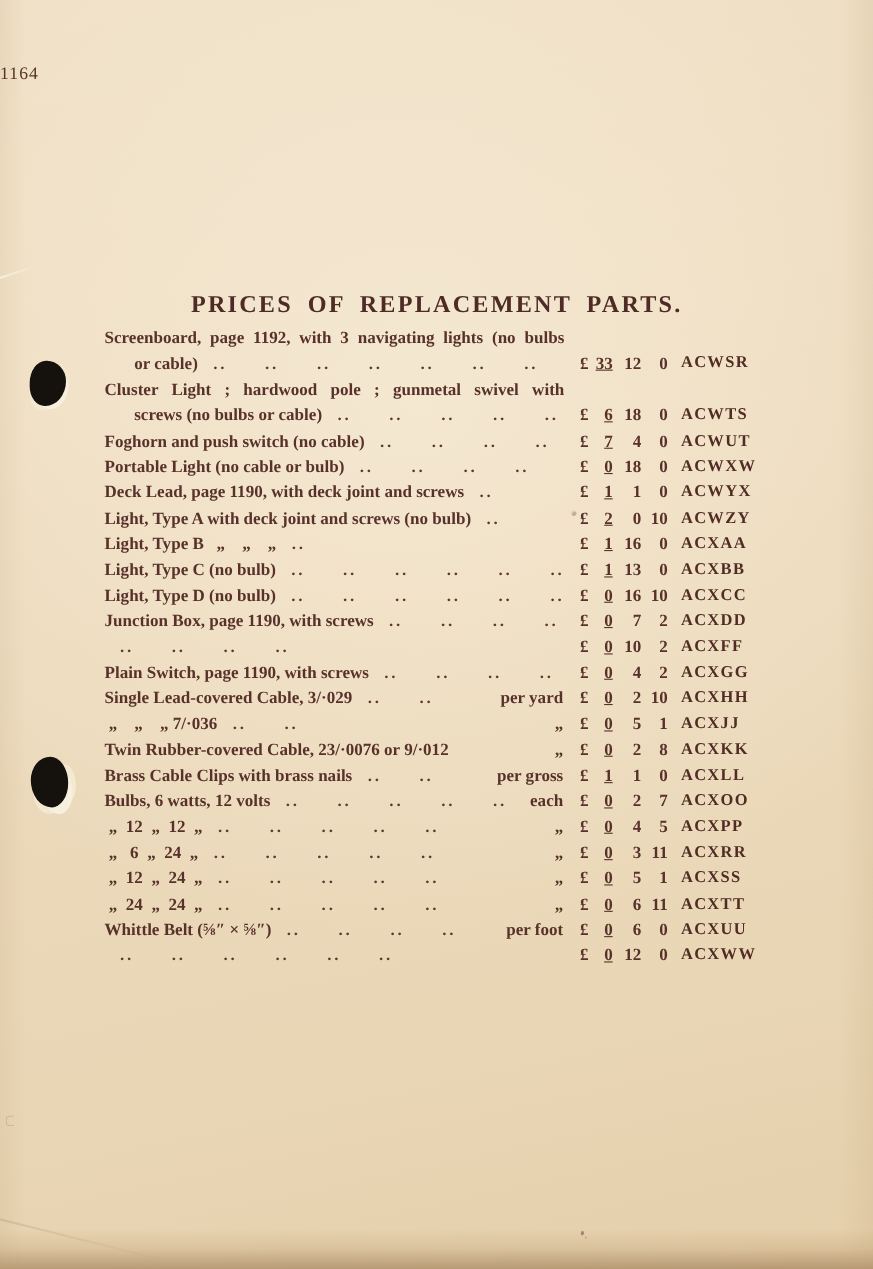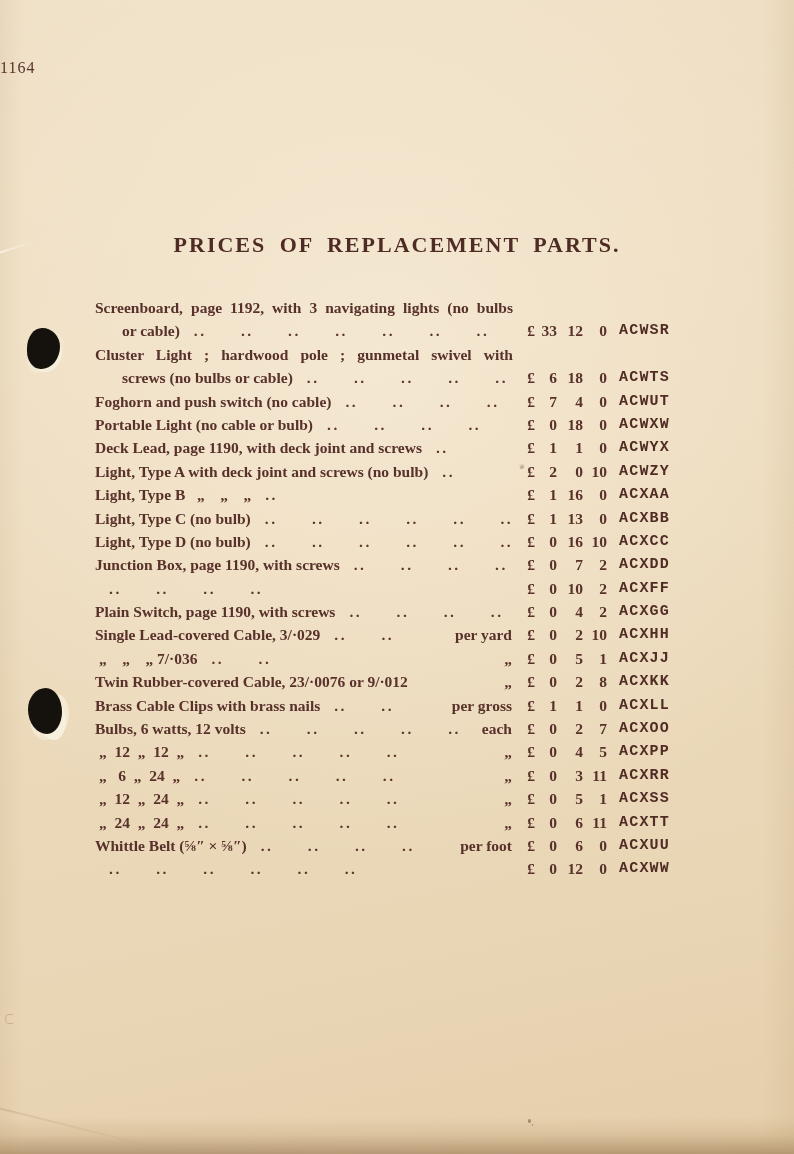--- a/index.html
+++ b/index.html
@@ -29,21 +29,21 @@
     left: 28px; top: 688px; width: 34px; height: 46px;
     border-radius: 52% 48% 44% 56% / 46% 52% 48% 54%;
     box-shadow: 7px 9px 0 -3px #f8f0de, 11px 2px 0 -4px #f4ead3, -2px 10px 0 -4px #f2e7cf;
   }
   .page-number {
     position: absolute; top: 59px; left: 0; right: 0;
     font-size: 16px; letter-spacing: 1px;
     color: #573329; font-weight: 400;
   }
   .title {
-    position: absolute; top: 232px; left: 0; right: 0; margin: 0;
+    position: absolute; top: 264px; left: 0; right: 0; margin: 0;
     text-align: center;
     font-family: "Liberation Serif", serif;
     font-size: 22px; font-weight: 700;
     letter-spacing: 2px; word-spacing: 6px;
     color: #4f2b25;
   }
   .price-list {
     position: absolute; left: 95px; top: 296px; width: 600px;
     color: #57312a;
   }
@@ -63,26 +63,26 @@
   .dots {
     flex: 1 1 0; min-width: 0; overflow: hidden;
     white-space: nowrap;
     padding-left: 14px; padding-right: 4px;
     word-spacing: 28px; letter-spacing: 2.5px;
     color: #5d362d;
   }
   .unit { flex: 0 0 auto; white-space: pre; padding-right: 5px; }
   .unit:empty { padding: 0; }
   .pound { flex: 0 0 18px; text-align: right; }
-  .col.l { flex: 0 0 22px; text-align: right; }
+  .col.l { flex: 0 0 22px; text-align: right; text-decoration: underline; }
   .col.s { flex: 0 0 26px; text-align: right; }
   .col.d { flex: 0 0 24px; text-align: right; }
   .code {
     flex: 0 0 76px; text-align: left; padding-left: 12px;
-    font-family: Liberation Mono, monospace;
+    font-family: Liberation Serif, serif;
     font-size: 15px; font-weight: 700; letter-spacing: 1.2px;
     color: #502c25;
   }
   
   .speck {
     position: absolute; left: 519px; top: 464px; width: 5px; height: 5px;
     border-radius: 50%; background: rgba(160,130,95,0.55);
     box-shadow: inset 1px 1px 1px rgba(255,255,255,0.6);
   }
   .mark-bottom {

